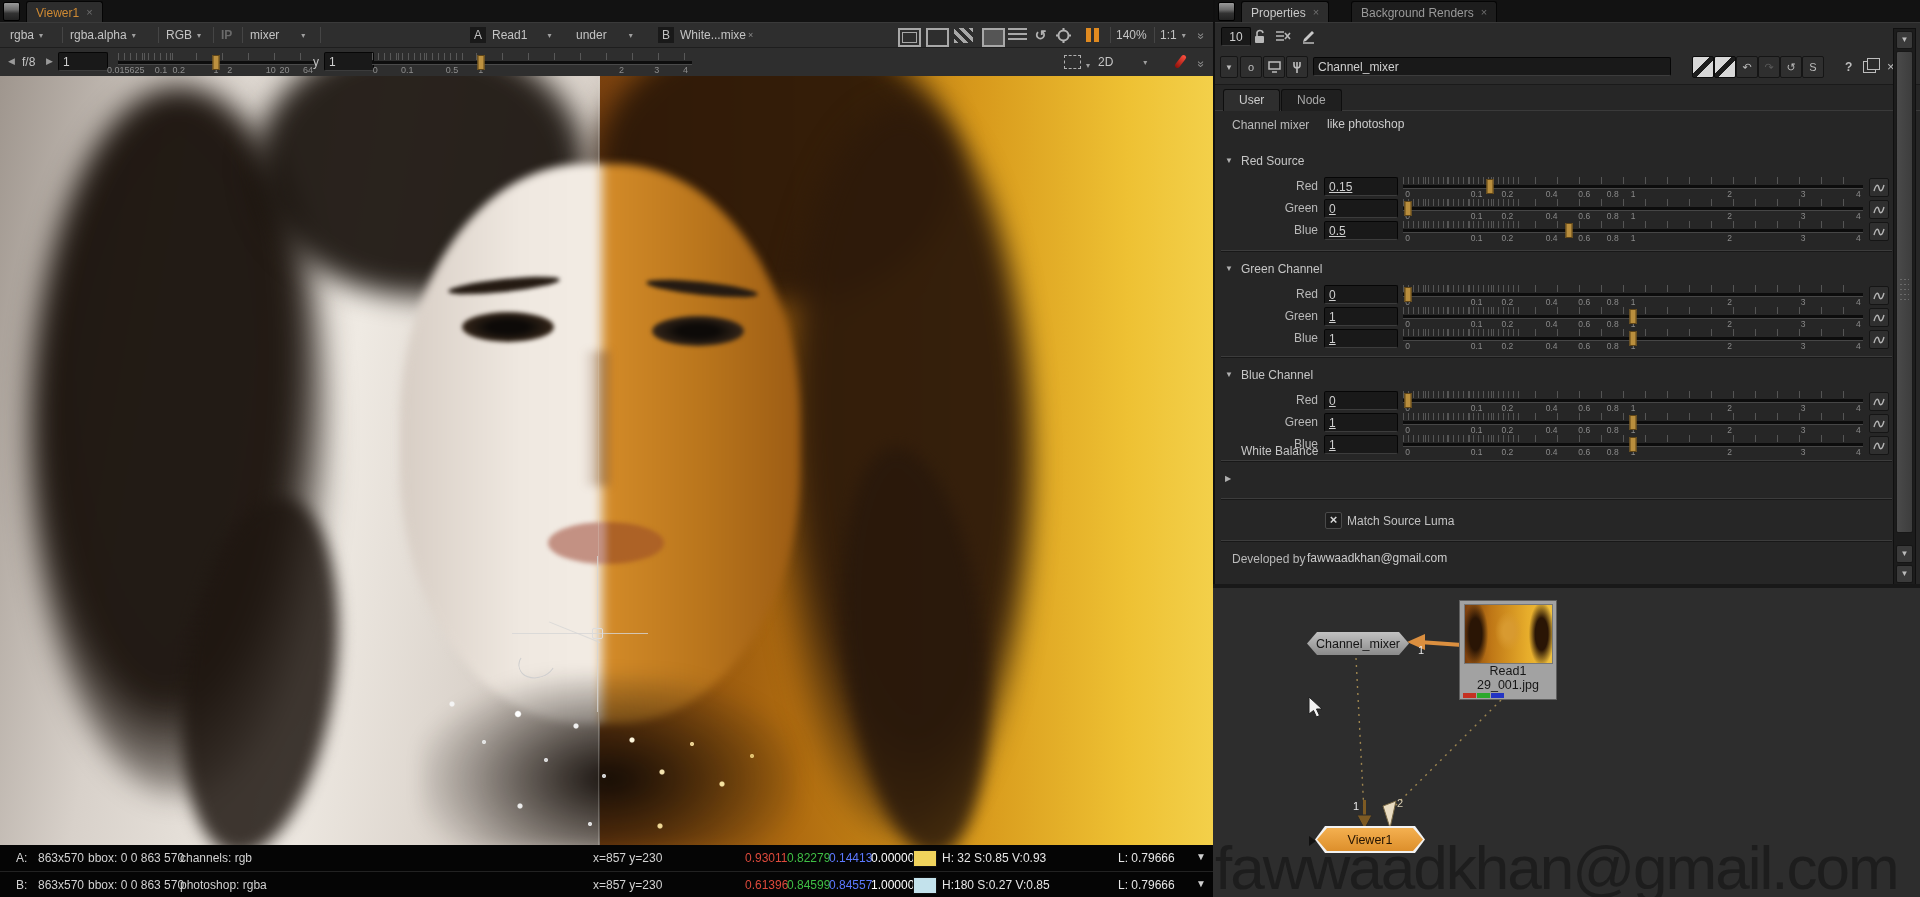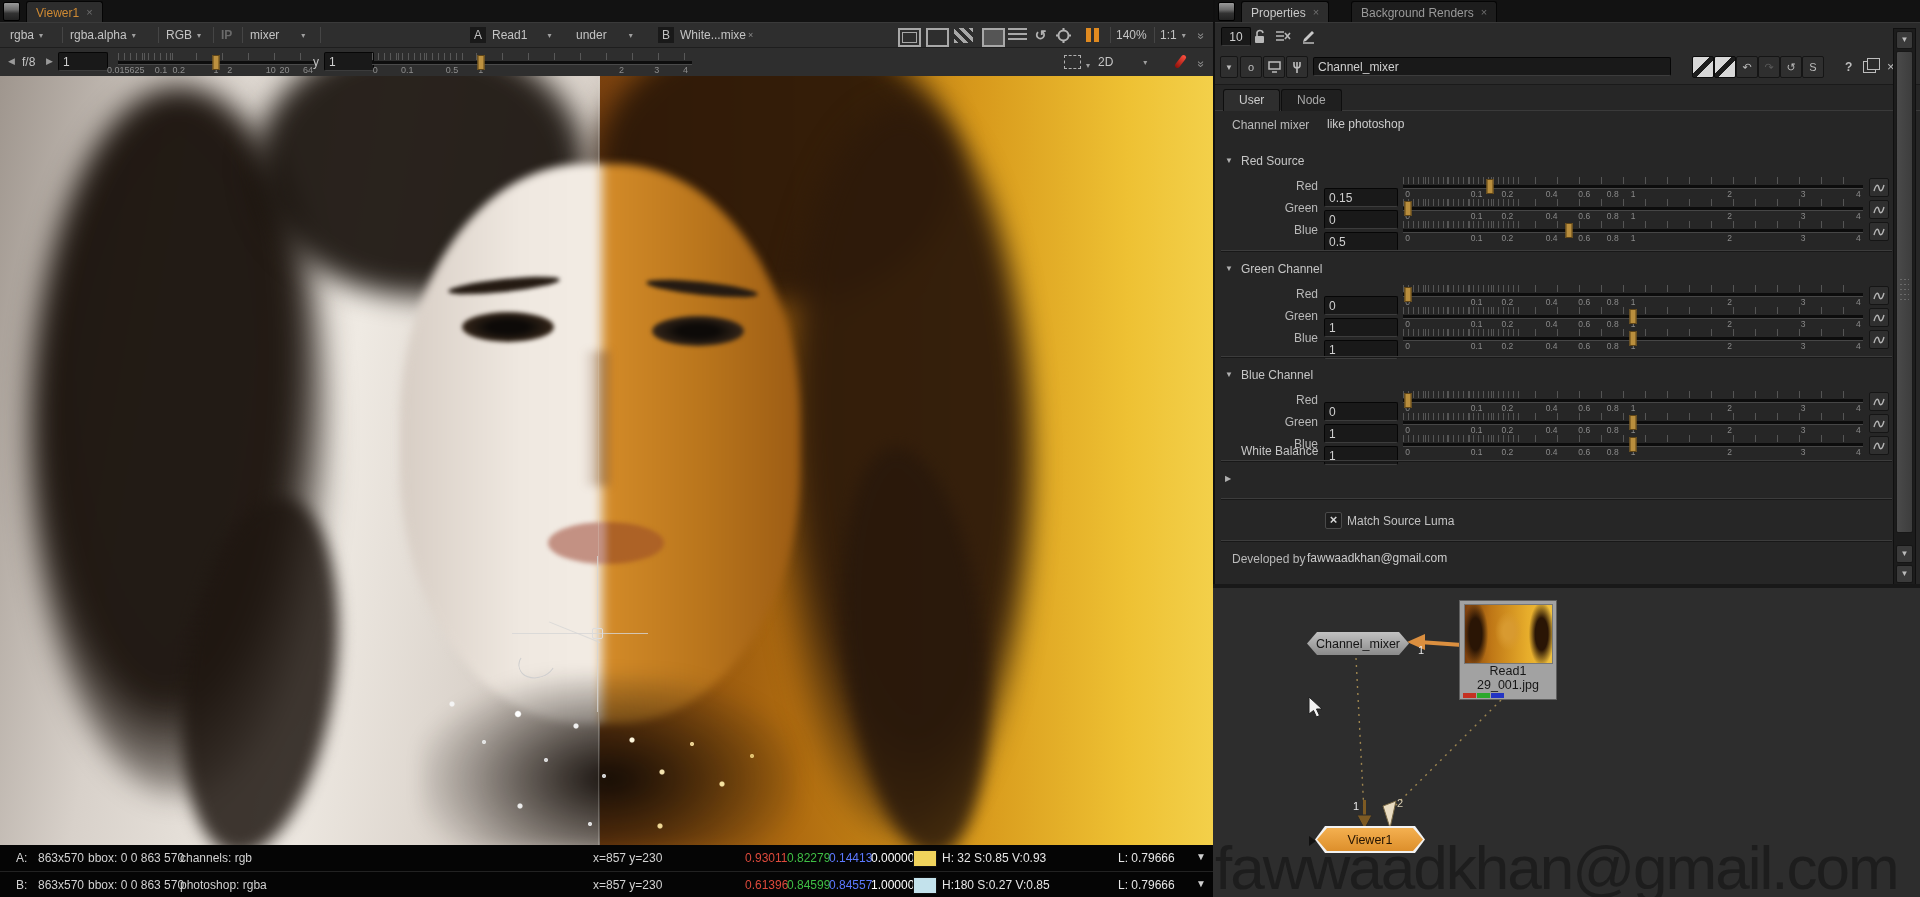--- a/index.html
+++ b/index.html
@@ -72,21 +72,21 @@
   .node-header{position:absolute;left:0;right:0;top:50px;height:34px;background:#2b2b2b;border-bottom:1px solid #1a1a1a;}
   .hbtn{position:absolute;top:6px;width:20px;height:20px;background:#2f2f2f;border:1px solid #151515;border-radius:2px;
         color:#bdbdbd;display:flex;align-items:center;justify-content:center;font-size:11px;}
   .swbtn{background:linear-gradient(135deg,#d8d8d8 42%,#1c1c1c 42% 58%,#d8d8d8 58%);border:1px solid #0c0c0c;}
   .stabs{position:absolute;left:0;right:0;top:84px;height:26px;border-bottom:1px solid #3a3a3a;}
   .stab{position:absolute;top:5px;height:21px;padding:0 15px;line-height:21px;background:#1f1f1f;
         border:1px solid #0e0e0e;border-bottom:none;border-radius:3px 3px 0 0;color:#a8a8a8;}
   .stab.active{background:#2e2e2e;color:#cdcdcd;}
   .prow{position:absolute;left:0;right:0;height:22px;}
   .plabel{position:absolute;left:0;width:103px;text-align:right;top:3px;color:#b9b9b9;}
-  .pinput{left:109px;top:12px;width:64px;}
+  .pinput{left:109px;top:1px;width:64px;text-decoration:underline;}
   .pslider{position:absolute;left:188px;top:0;width:460px;height:22px;}
   .ptrack{position:absolute;left:0;right:0;top:9px;height:3px;background:#0c0c0c;border-bottom:1px solid #464646;}
   .pmticks{position:absolute;left:0;right:0;top:1px;height:7px;
     background-image:repeating-linear-gradient(90deg,#555 0 1px,transparent 1px 5px),
                      repeating-linear-gradient(90deg,#555 0 1px,transparent 1px 22px);
     background-size:26% 100%,100% 100%;background-repeat:no-repeat,repeat;}
   .phandle{position:absolute;top:3px;width:5px;height:13px;background:#b98e3d;border:1px solid #5f4517;transform:translateX(-50%);}
   .pslider .tick-label{top:13px;font-size:8.5px;color:#8a8a8a;}
   .curve-btn{position:absolute;left:654px;top:2px;width:18px;height:17px;background:#2f2f2f;border:1px solid #151515;
              border-radius:2px;display:flex;align-items:center;justify-content:center;}

